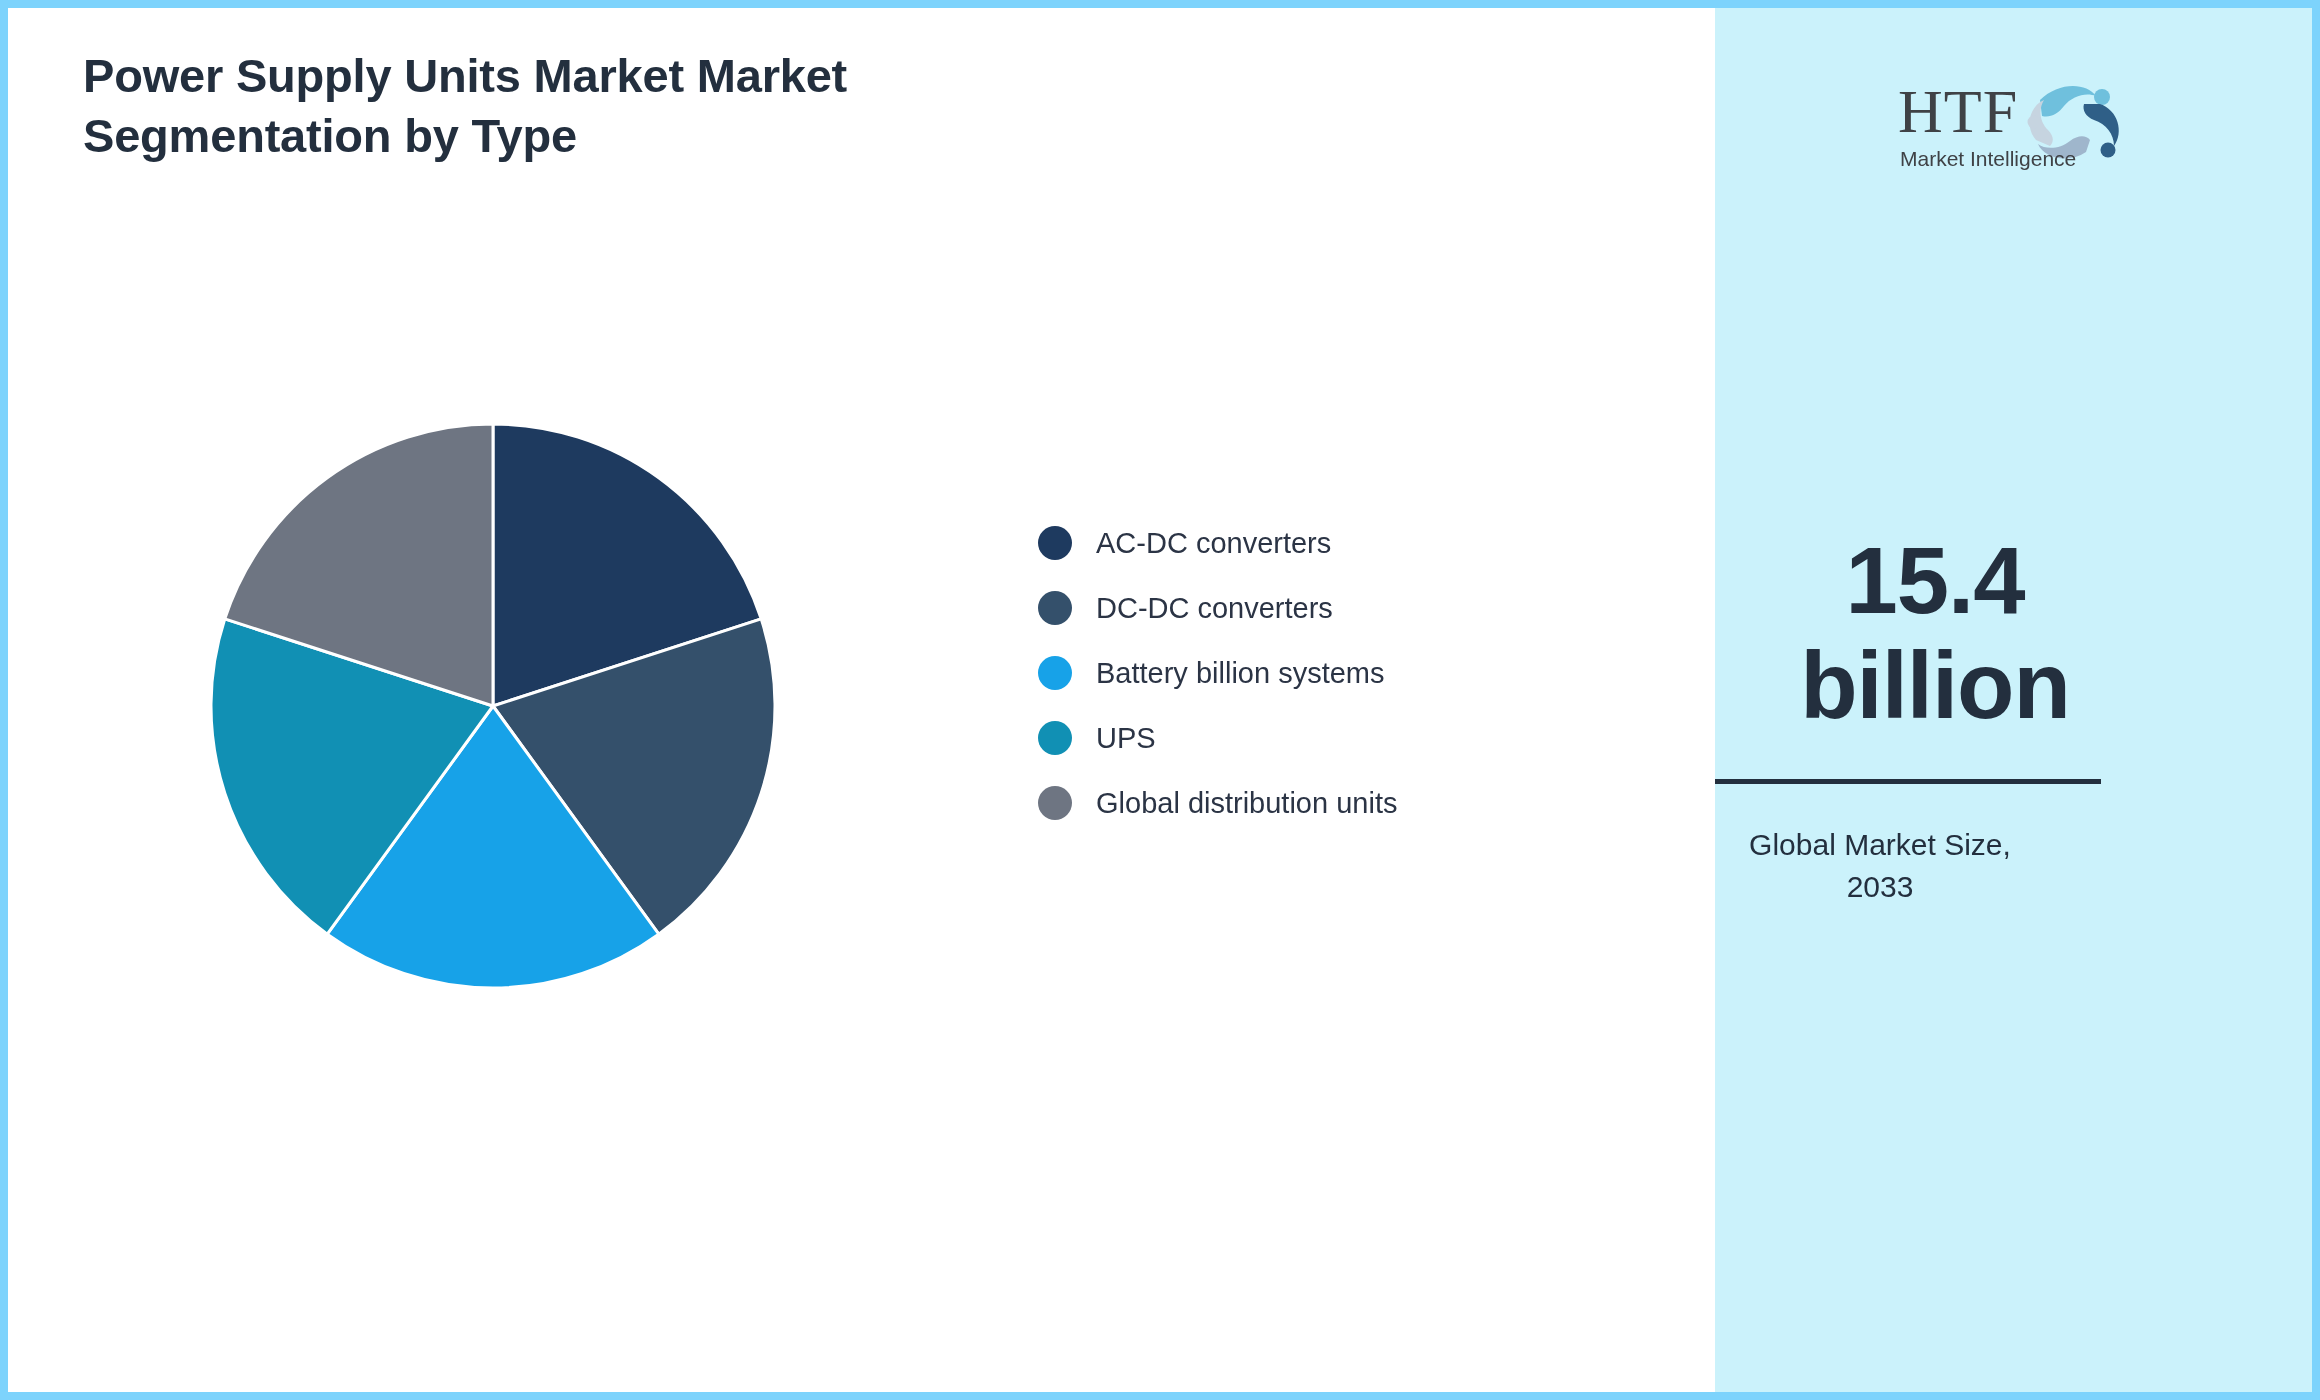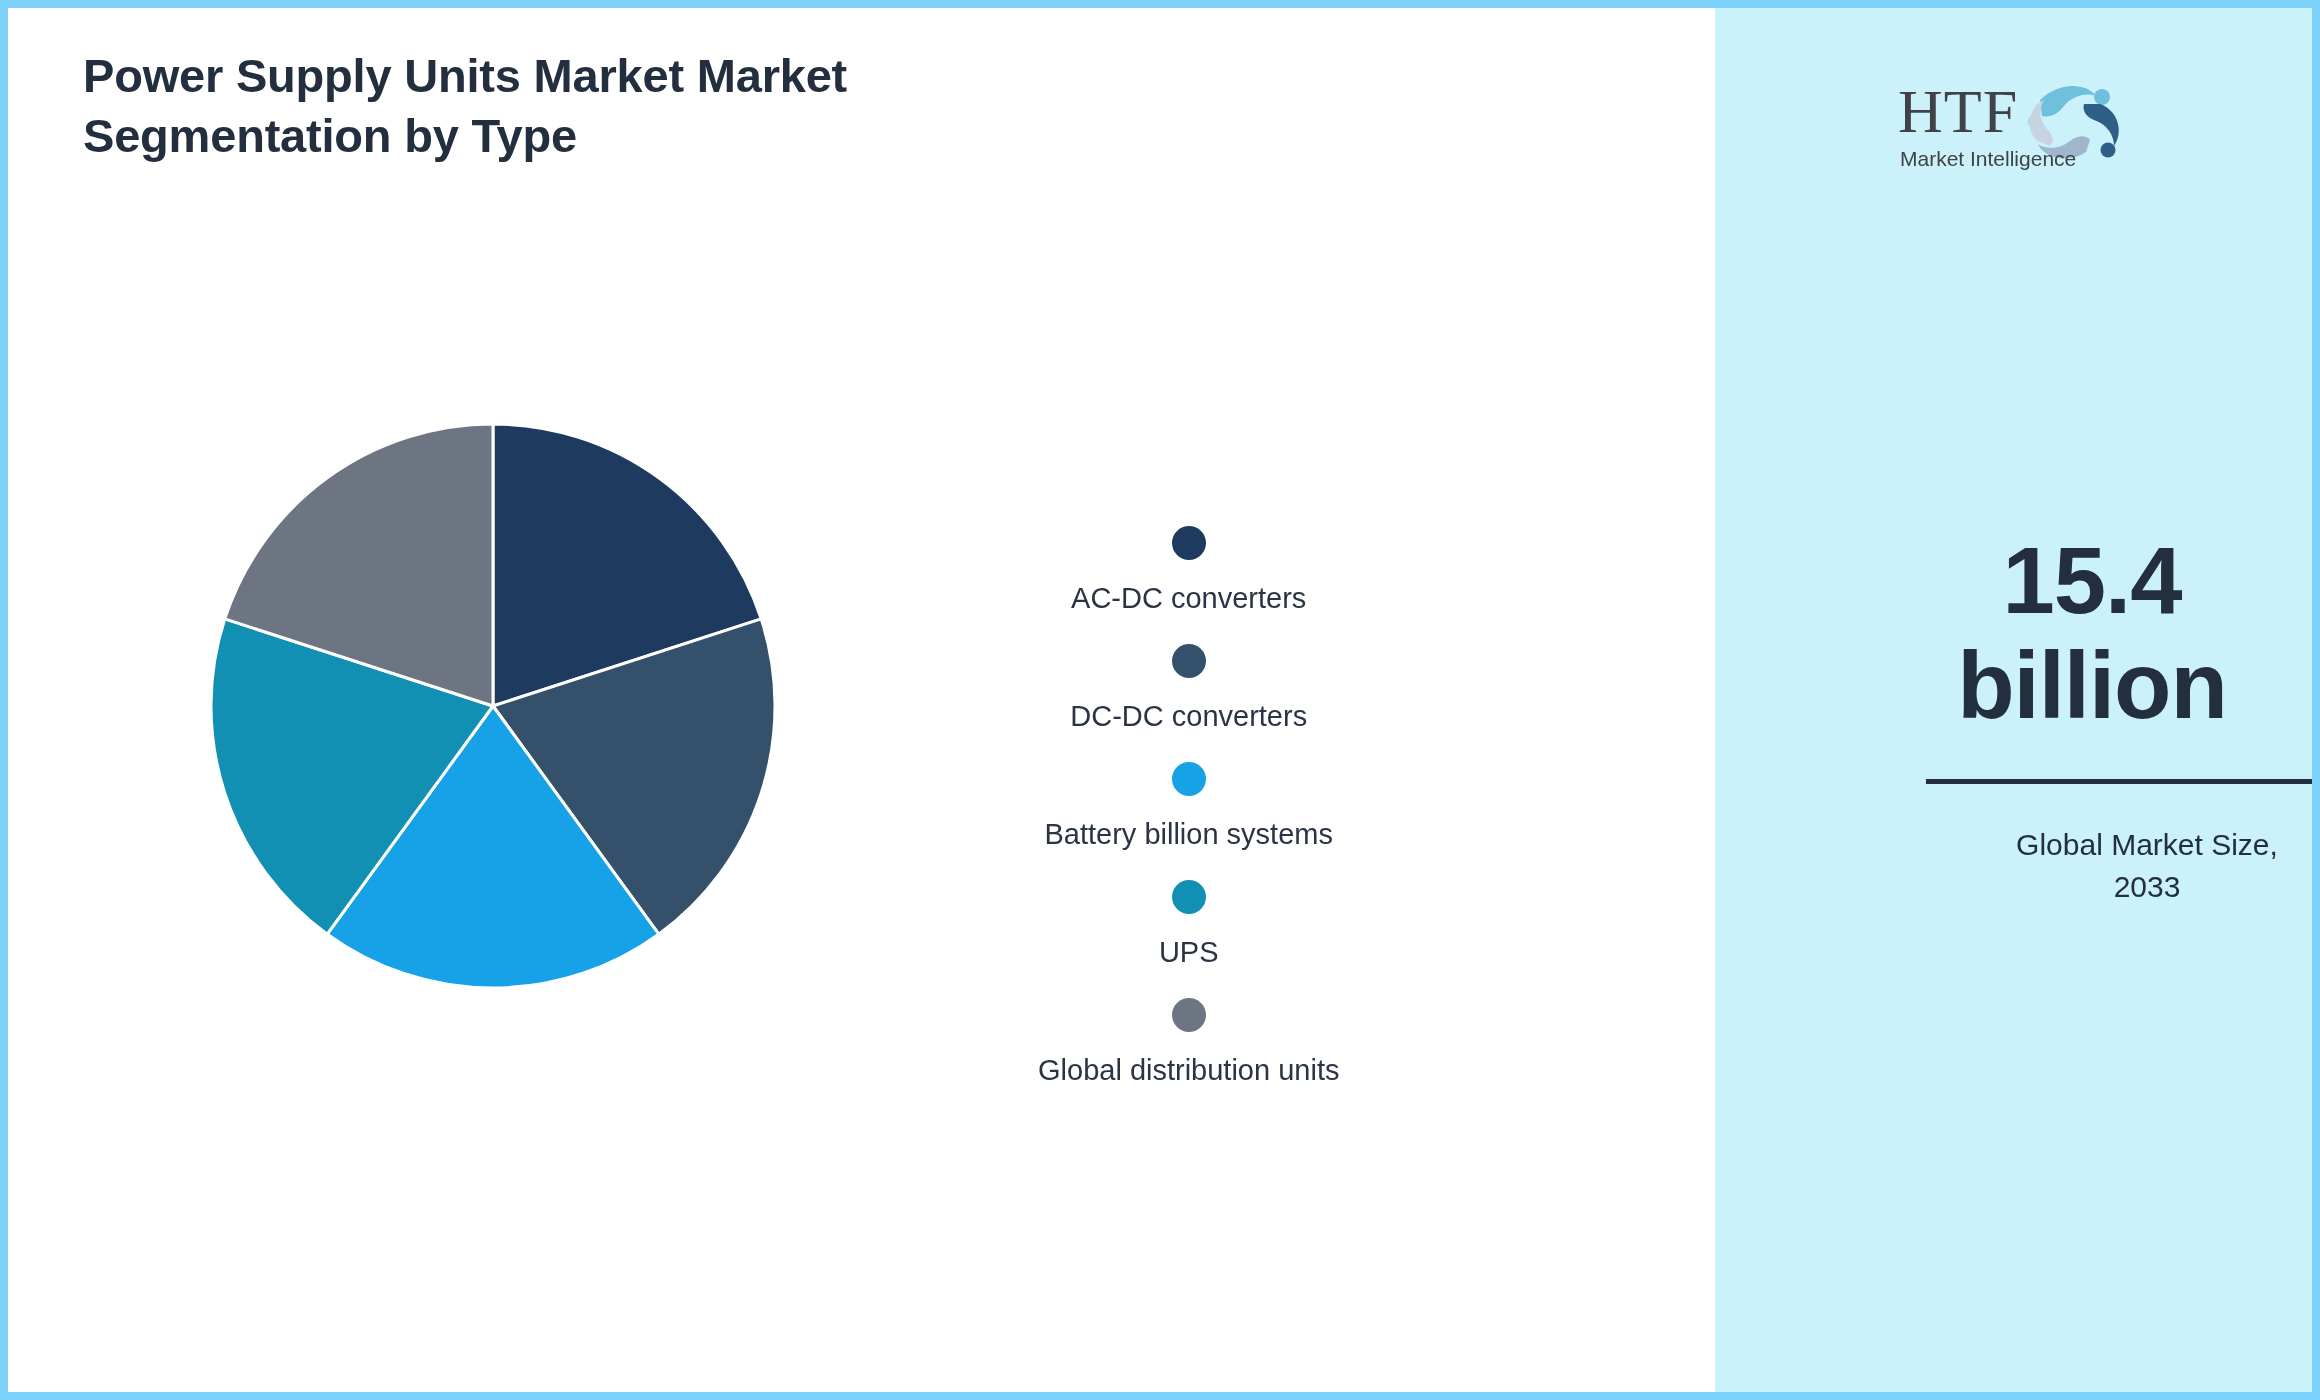--- a/index.html
+++ b/index.html
@@ -63,21 +63,20 @@
   .legend {
     position: absolute;
     left: 1030px;
     top: 518px;
     display: flex;
     flex-direction: column;
     gap: 31px;
   }
   .legend-item {
     display: flex;
-    flex-direction: column;
     align-items: center;
     gap: 24px;
   }
   .legend-swatch {
     width: 34px;
     height: 34px;
     border-radius: 50%;
     flex: 0 0 auto;
   }
   .legend-label {
@@ -106,21 +105,21 @@
     justify-content: center;
   }
   .logo-svg { display:block; }
   .stat-block {
     position: absolute;
     left: 0;
     right: 0;
     top: 520px;
     display: flex;
     flex-direction: column;
-    align-items: flex-end;
+    align-items: flex-start;
   }
   .stat-value {
     font-size: 94px;
     font-weight: bold;
     color: #232f3e;
     line-height: 1.12;
     text-align: center;
     max-width: 440px;
     letter-spacing: -1px;
   }

